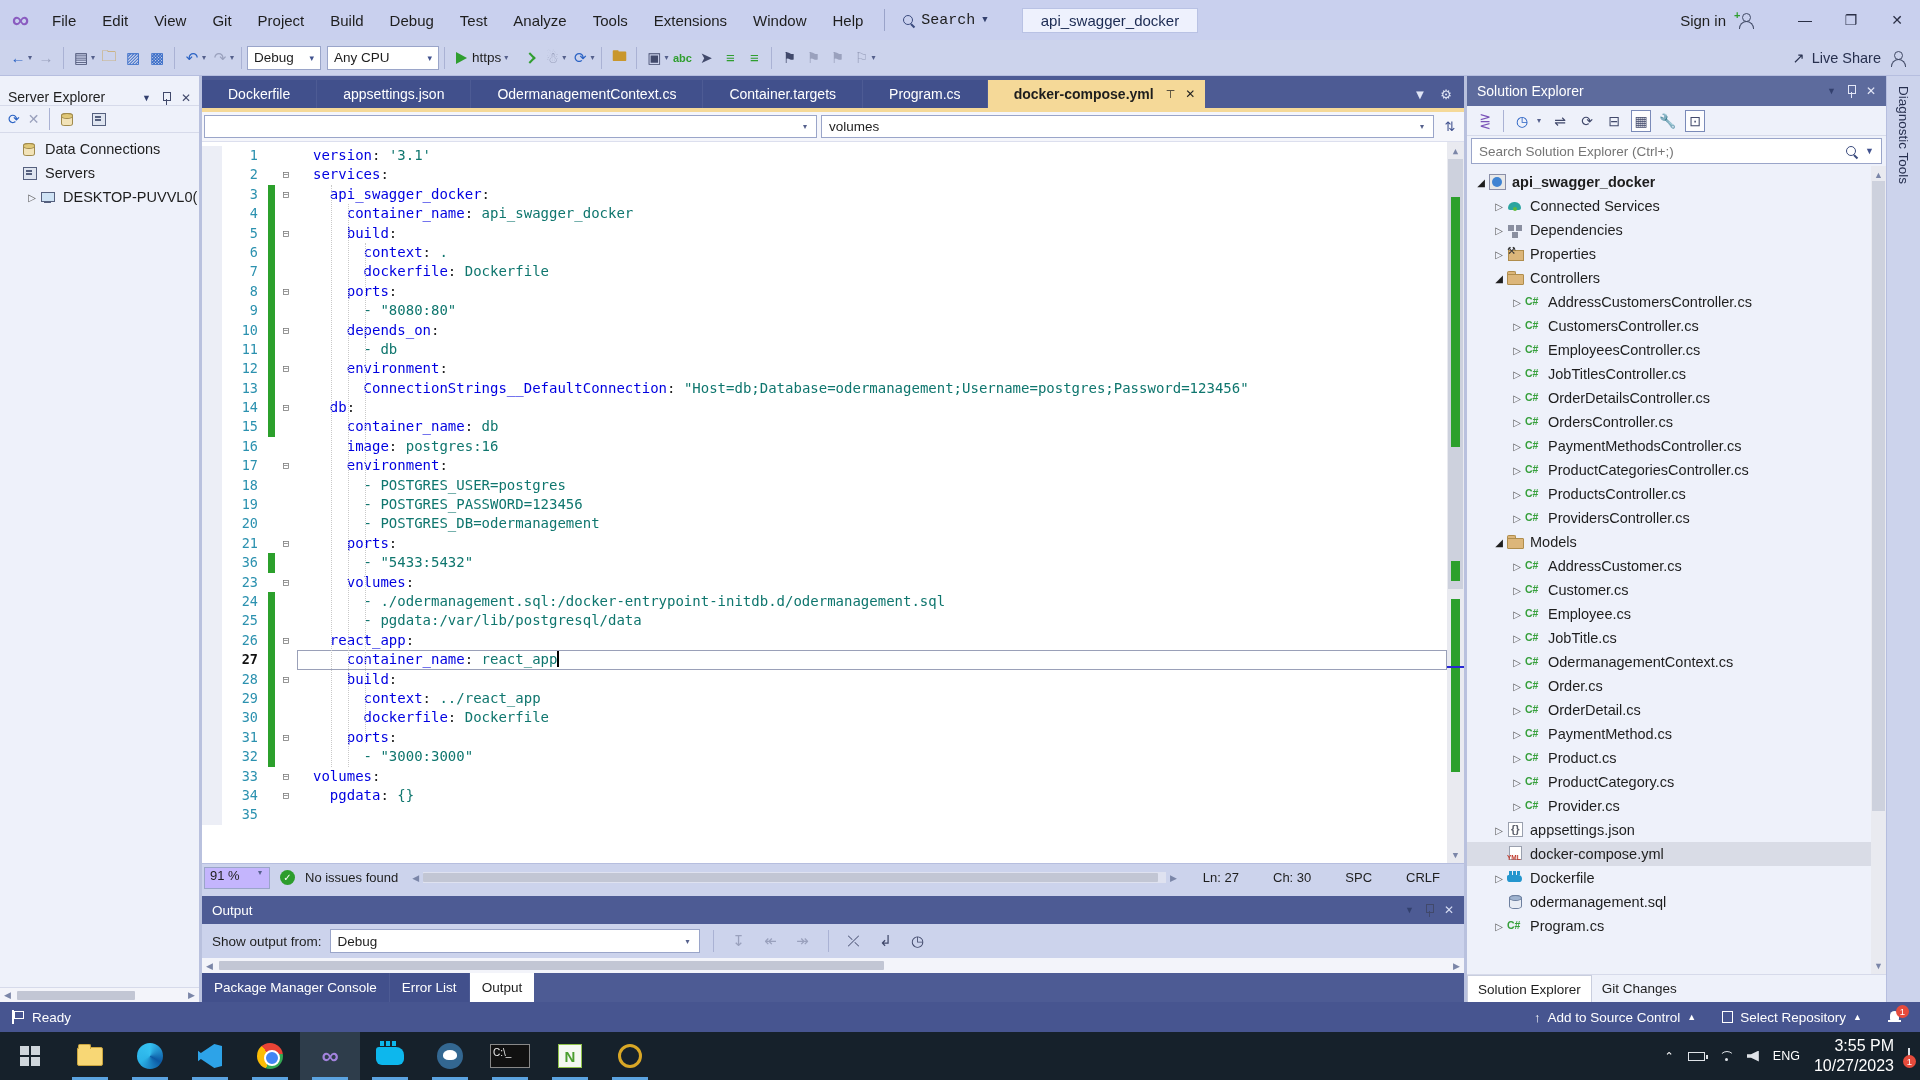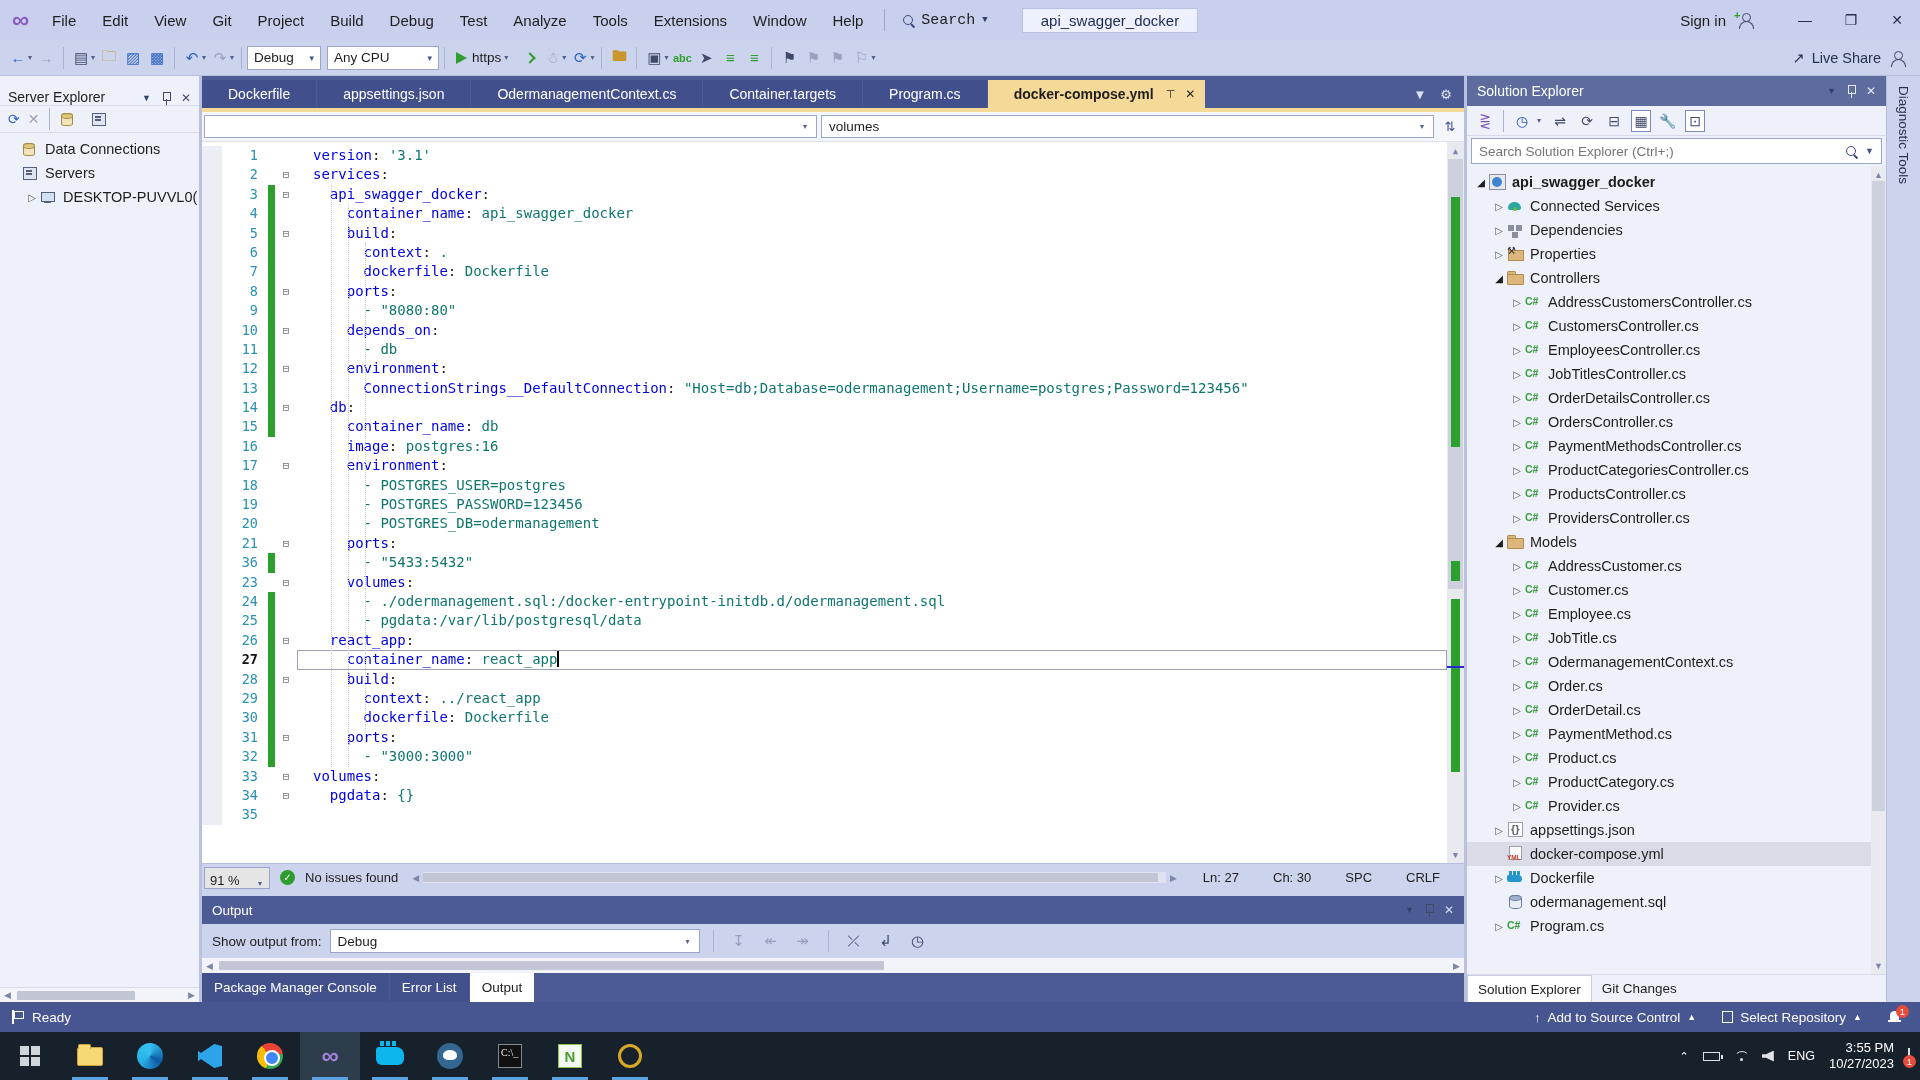--- a/index.html
+++ b/index.html
@@ -127,21 +127,21 @@
   
   .vscroll { position:absolute; top:0; right:0; width:17px; bottom:0; background:#e9eaf0; }
   .vs-arrow { height:17px; display:flex; align-items:center; justify-content:center; font-size:9px; color:#7b86a8; }
   .vs-arrow.bottom { position:absolute; bottom:0; left:0; right:0; }
   .vs-thumb { position:absolute; left:1px; right:1px; background:#cdd1dd; }
   .vs-mark { position:absolute; left:4px; right:4px; background:#2ca02c; }
   .vs-caretline { position:absolute; left:0; right:0; height:2px; background:#2727d4; }
 
   
   .ed-status { height:28px; background:#ccd3ec; display:flex; align-items:center; font-size:13px; gap:10px; padding:0 10px 0 2px; border-top:1px solid #b6bedf; }
-  .zoom-combo { width:66px; height:22px; background:#e5e5e5; border:1px solid #9aa5c9; display:flex; align-items:flex-end; justify-content:space-between; padding:0 5px; font-size:13px; }
+  .zoom-combo { width:66px; height:22px; background:#c4b5fd; border:1px solid #9aa5c9; display:flex; align-items:flex-start; justify-content:space-between; padding:0 5px; font-size:13px; }
   .okcheck { width:15px; height:15px; border-radius:50%; background:#2d9d2d; color:#fff; font-size:10px; display:flex; align-items:center; justify-content:center; flex:none; }
   .ed-hscroll { flex:1; display:flex; align-items:center; }
   .stat-right { display:flex; gap:34px; padding-right:14px;padding-left:12px; }
 
   
   .out-gap { height:5px; background:#ccd3ec; }
   .out-header { height:28px; background:#4d5b94; color:#fff; display:flex; align-items:center; padding:0 10px; font-size:13.5px; }
   .out-header .pt-icons { color:#d7ddf3; }
   .out-toolbar { height:34px; background:#ccd3ec; display:flex; align-items:center; padding:0 10px; font-size:13.5px; gap:8px; }
   .out-combo { width:370px; height:24px; background:#fff; border:1px solid #9aa5c9; display:flex; align-items:center; justify-content:space-between; padding:0 7px; font-size:13.5px; }
@@ -191,32 +191,32 @@
   .ico-folder::before { content:""; position:absolute; left:0; top:-4px; width:11px; height:4px; background:#f8d775; border:1px solid #caa53f; border-bottom:none; border-radius:2px 2px 0 0; }
   .ico-edge { width:26px; height:26px; border-radius:50%; background:conic-gradient(#35c1f1,#0c59a4,#2bb3e8,#35c1f1); }
   .ico-vscode { width:24px; height:24px; background:#2da3e8; clip-path:polygon(100% 8%,100% 92%,68% 100%,12% 62%,0 72%,0 28%,12% 38%,68% 0%); }
   .ico-chrome { width:26px; height:26px; border-radius:50%; background:conic-gradient(from -40deg,#ea4335 0 33%,#34a853 0 66%,#fbbc05 0 100%); position:relative; }
   .ico-chrome::after { content:""; position:absolute; left:7px; top:7px; width:12px; height:12px; background:#4285f4; border:2px solid #fff; border-radius:50%; }
   .ico-vs { font-size:24px; font-weight:bold; color:#a383dd; font-style:italic; }
   .ico-docker { width:28px; height:18px; background:#0db7ed; border-radius:3px 8px 6px 6px; position:relative; }
   .ico-docker::before { content:""; position:absolute; left:4px; top:-6px; width:4px; height:5px; background:#0db7ed; box-shadow:6px 0 0 #0db7ed, 12px 0 0 #0db7ed; }
   .ico-pg { width:26px; height:26px; border-radius:50%; background:#336791; position:relative; }
   .ico-pg::after { content:""; position:absolute; left:6px; top:7px; width:14px; height:10px; background:#fff; border-radius:50% 50% 40% 40%; }
-  .ico-cmd { width:24px; height:24px; background:#111; border:1px solid #888; color:#eee; font-size:10px; font-family:Liberation Serif, serif; display:flex; align-items:flex-start; padding:2px; }
+  .ico-cmd { width:40px; height:24px; background:#111; border:1px solid #888; color:#eee; font-size:10px; font-family:Liberation Sans, sans-serif; display:flex; align-items:flex-start; padding:2px; }
   .ico-npp { width:24px; height:24px; background:#f4f8f2; border:1px solid #8fc24a; color:#4a9e2f; font-weight:bold; font-size:15px; display:flex; align-items:center; justify-content:center; }
   .ico-ring { width:24px; height:24px; border:3px solid #d9a726; border-radius:50%; }
   .tray { margin-left:auto; display:flex; align-items:center; gap:14px; padding-right:10px; font-size:12.5px; }
   .tray-chevron { font-size:11px; }
   .batt { width:17px; height:9px; border:1.3px solid #dfe3e8; position:relative; }
   .batt::after { content:""; position:absolute; right:-4px; top:2px; width:2px; height:4px; background:#dfe3e8; }
   .wifi { width:14px; height:11px; position:relative; overflow:hidden; }
   .wifi::before { content:""; position:absolute; left:0; top:0; width:14px; height:14px; border:1.6px solid #dfe3e8; border-radius:50%; clip-path:polygon(50% 50%,0 0,100% 0); }
   .wifi::after { content:""; position:absolute; left:6px; top:7px; width:3px; height:3px; background:#dfe3e8; border-radius:50%; }
   .spk { width:12px; height:11px; background:#dfe3e8; clip-path:polygon(0 35%,35% 35%,100% 0,100% 100%,35% 65%,0 65%); }
-  .clockstack { text-align:right; line-height:1.25; font-size:13px; }
+  .clockstack { text-align:right; line-height:1.25; font-size:16px; }
   .action-ico { width:17px; height:15px; border:1.4px solid #dfe3e8; position:relative; }
   .action-ico i { position:absolute; left:2px; right:2px; height:1.4px; background:#dfe3e8; font-style:normal; }
 </style>
 </head>
 <body>
 
 <div class="vs">
 
   <div class="titlebar">
     <span class="vslogo">∞</span>

